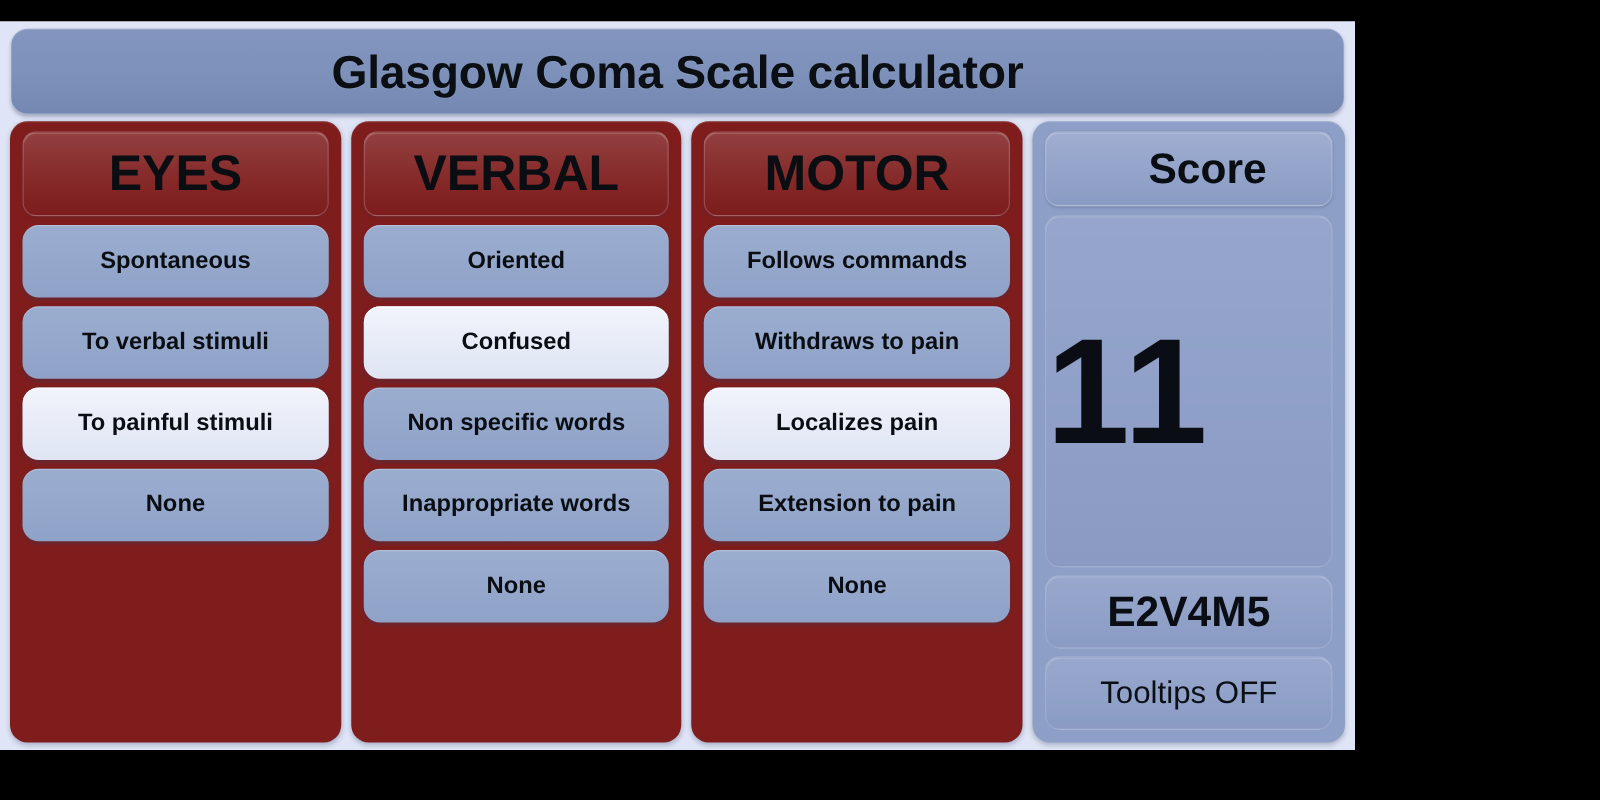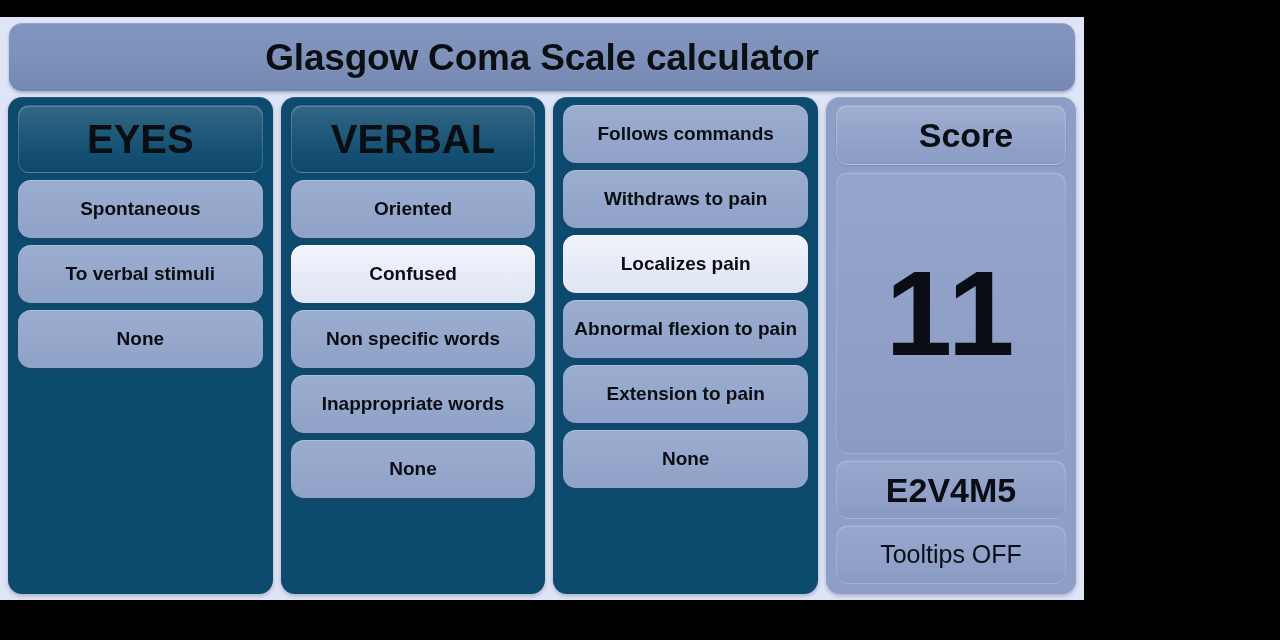--- a/index.html
+++ b/index.html
@@ -71,21 +71,21 @@
     border-radius: 14px;
     box-sizing: border-box;
     padding: 8px 10px 10px 10px;
     display: flex;
     flex-direction: column;
     box-shadow: 0 2px 4px rgba(55,65,95,0.32),
                 inset 0 1px 0 rgba(255,255,255,0.10);
   }
   .panel.cat {
     flex: 1 1 0;
-    background: #0c4a6e;
+    background: #7f1d1d;
   }
   .panel.score {
     flex: 0 0 250px;
     background: #8d9ec7;
     padding: 8px 10px 10px 10px;
   }
 
   
   .panel-head {
     height: 66px;
@@ -144,21 +144,21 @@
     flex-direction: column;
     flex: 1 1 auto;
     gap: 6px;
     min-height: 0;
   }
   .score-value-box {
     flex: 1 1 auto;
     border-radius: 12px;
     display: flex;
     align-items: center;
-    justify-content: center;
+    justify-content: flex-start;
     background: linear-gradient(180deg, rgba(255,255,255,0.08) 0%, rgba(255,255,255,0.02) 60%, rgba(0,0,0,0.02) 100%);
     border: 1px solid rgba(255,255,255,0.13);
     box-shadow: inset 0 1px 0 rgba(255,255,255,0.16);
     min-height: 0;
   }
   .score-value {
     font-size: 120px;
     font-weight: bold;
     color: #0a0e14;
     line-height: 0.9;
@@ -219,20 +219,23 @@
         <div class="panel-head">
           <span class="head-text">EYES</span>
         </div>
         <div class="options">
           <div class="opt">
             <span>Spontaneous</span>
           </div>
           <div class="opt">
             <span>To verbal stimuli</span>
           </div>
+          <div class="opt selected">
+            <span>To painful stimuli</span>
+          </div>
           <div class="opt">
             <span>None</span>
           </div>
         </div>
       </div>
 
       <div class="panel cat">
         <div class="panel-head">
           <span class="head-text">VERBAL</span>
         </div>
@@ -249,32 +252,32 @@
           <div class="opt">
             <span>Inappropriate words</span>
           </div>
           <div class="opt">
             <span>None</span>
           </div>
         </div>
       </div>
 
       <div class="panel cat">
+        <div class="panel-head">
+          <span class="head-text">MOTOR</span>
+        </div>
         <div class="options">
           <div class="opt">
             <span>Follows commands</span>
           </div>
           <div class="opt">
             <span>Withdraws to pain</span>
           </div>
           <div class="opt selected">
             <span>Localizes pain</span>
-          </div>
-          <div class="opt">
-            <span>Abnormal flexion to pain</span>
           </div>
           <div class="opt">
             <span>Extension to pain</span>
           </div>
           <div class="opt">
             <span>None</span>
           </div>
         </div>
       </div>
 

